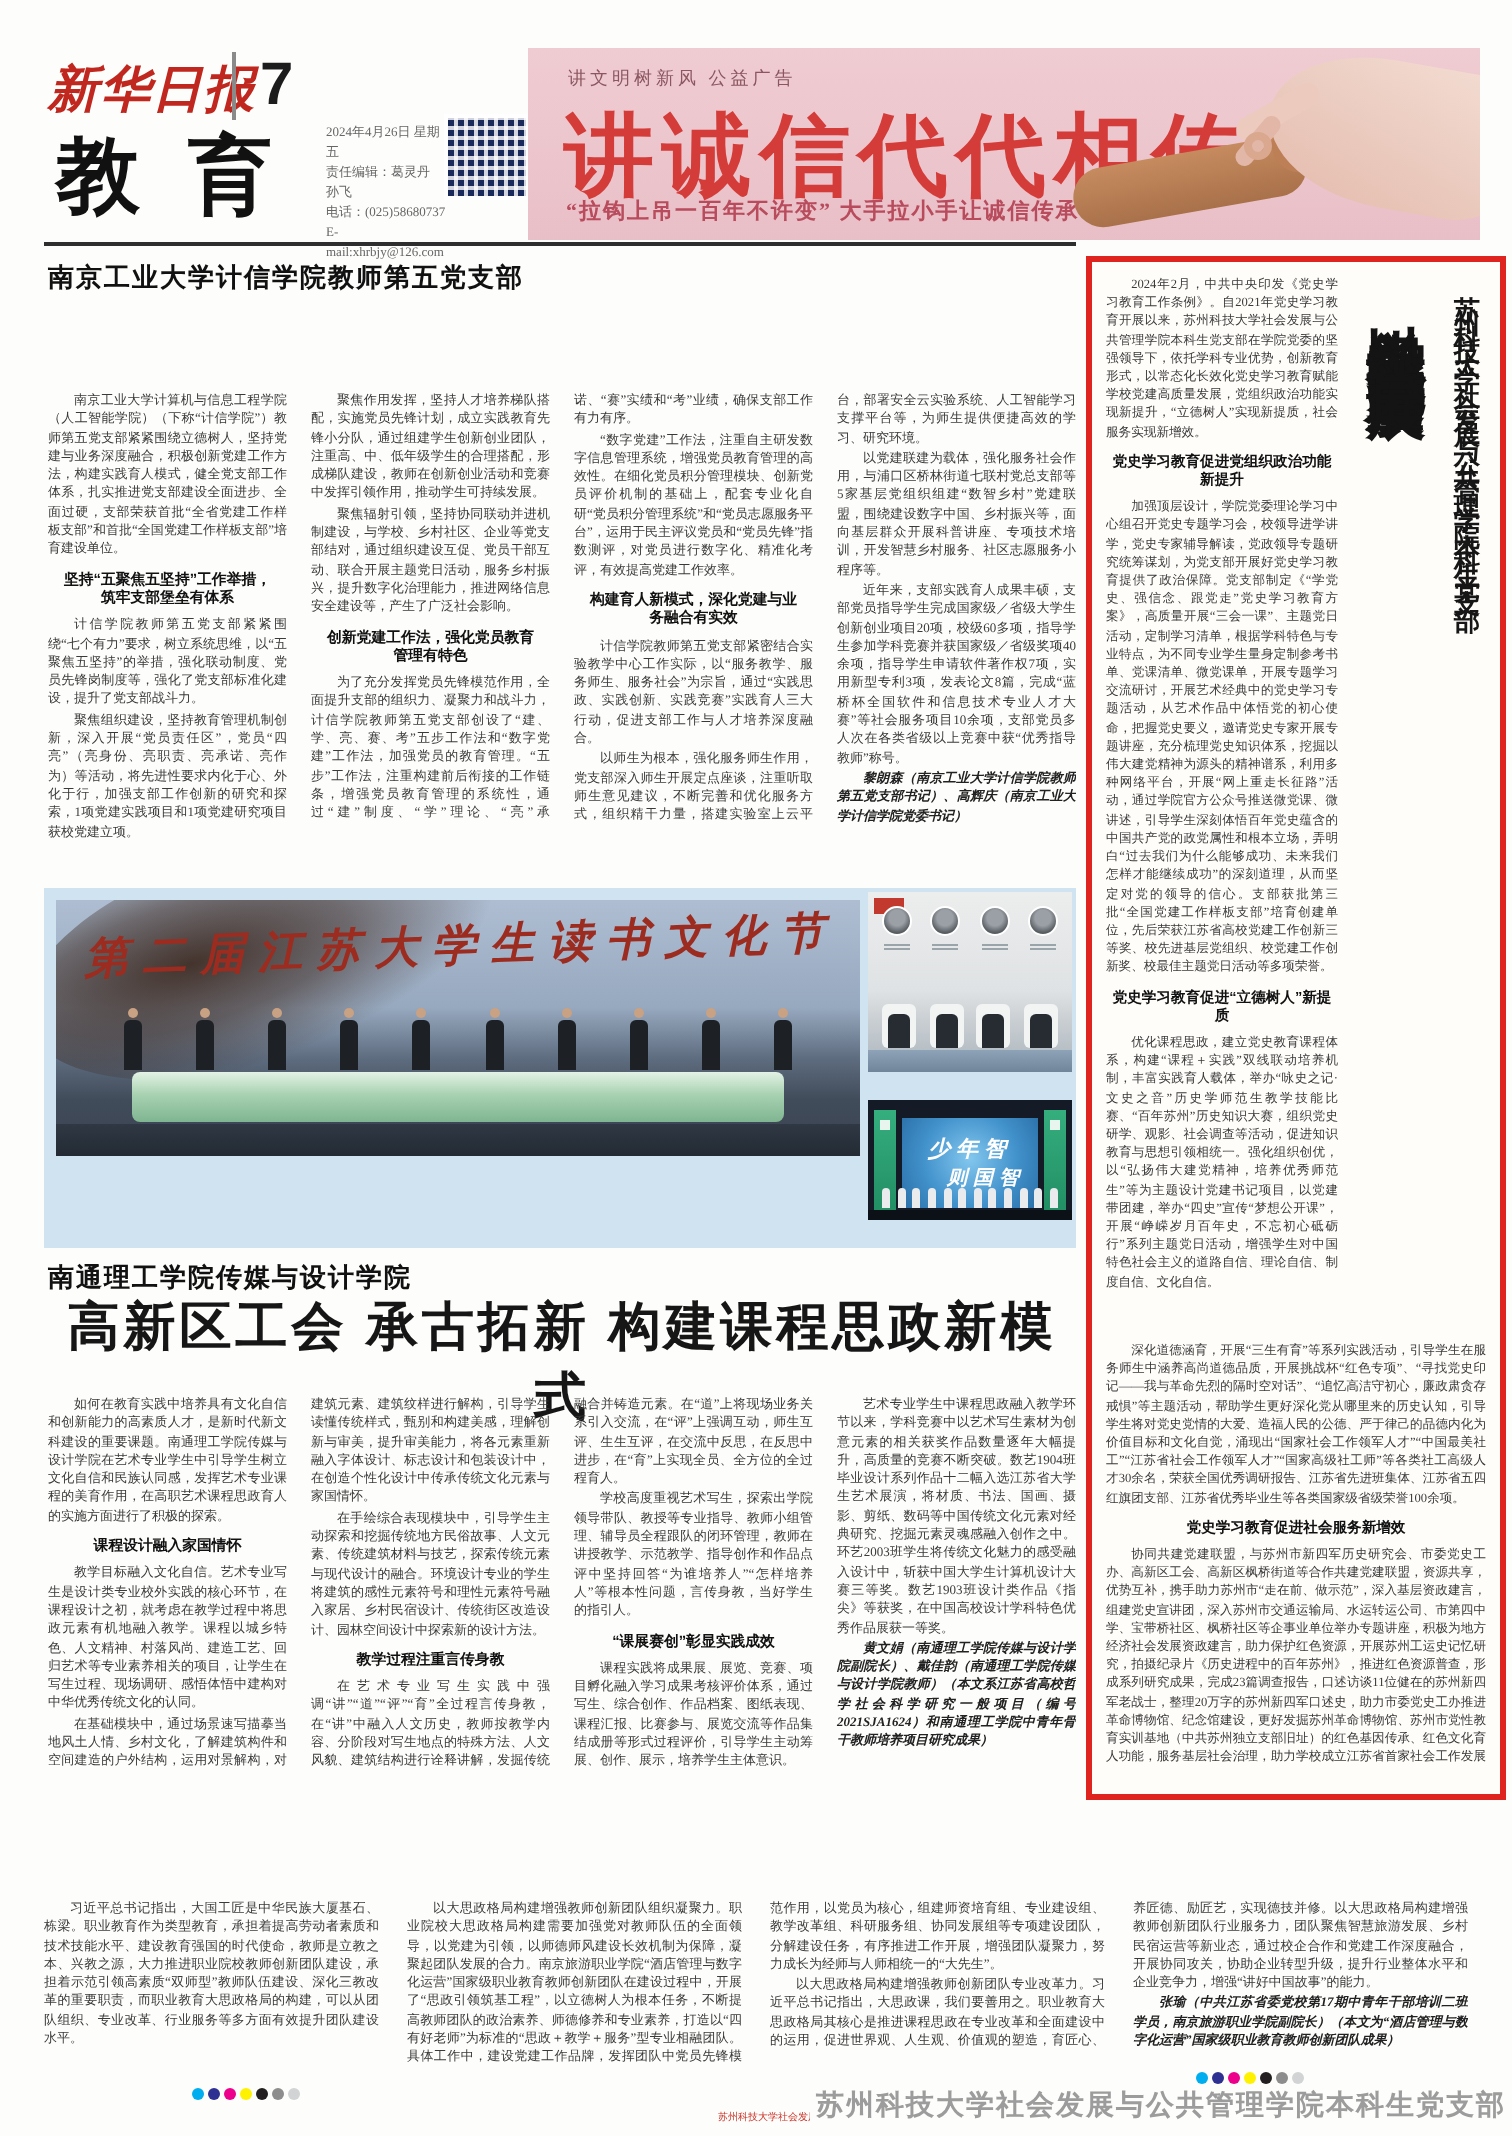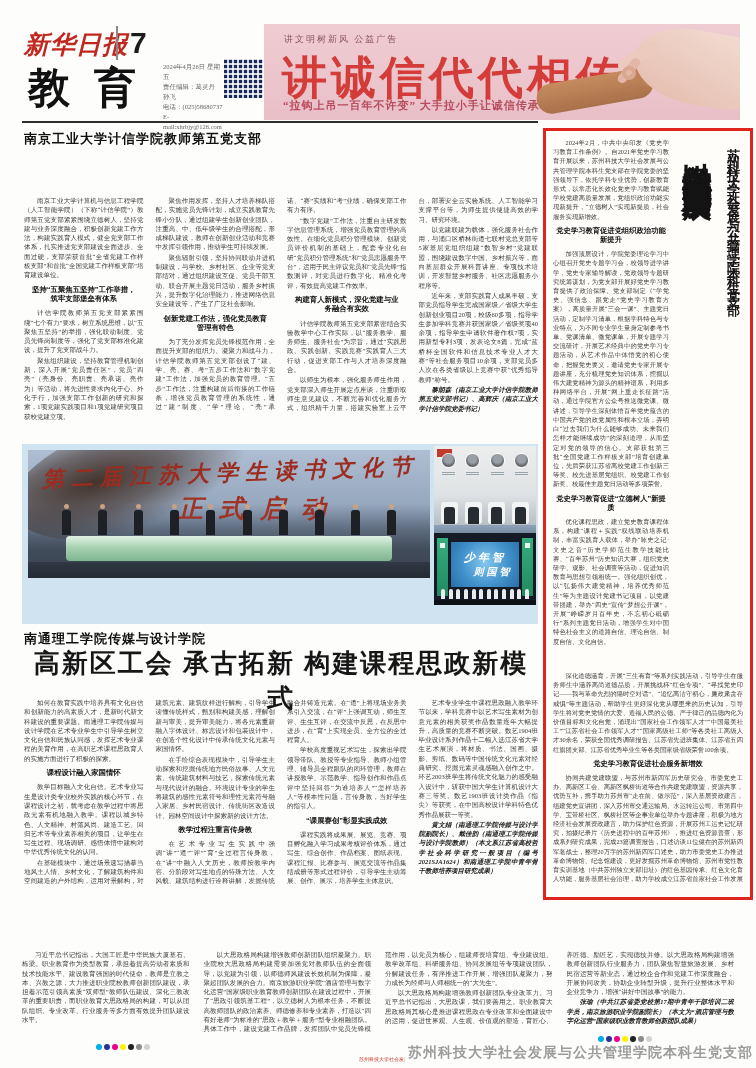--- a/index.html
+++ b/index.html
@@ -87,21 +87,21 @@
   .port { width:15px; height:15px; border-radius:50%; border:1px solid #fff;
     background:radial-gradient(circle at 50% 38%, #9aa0a5 0 38%, #575c61 72%); }
   .port::after { content:""; display:block; margin:17px auto 0; width:13px; height:4px;
     background:repeating-linear-gradient(0deg,#9aa4ab 0 1px,transparent 1px 2px); }
   .rt-seats { position:absolute; left:4px; right:4px; bottom:12px; display:flex; justify-content:space-around; }
   .chair { width:17px; height:22px; background:#f2f3f3; border-radius:3px; display:flex;
     align-items:flex-end; justify-content:center; }
   .sit { width:11px; height:17px; background:#272c33; border-radius:3px 3px 0 0; }
   .rt-floor { position:absolute; left:0; right:0; bottom:0; height:11px;
     background:linear-gradient(180deg,#8ea3b8,#70859a); }
-  .rb { position:absolute; left:412px; top:89px; width:102px; height:72px; overflow:hidden; background:#141b26; }
+  .rb { position:absolute; left:412px; top:106px; width:102px; height:60px; overflow:hidden; background:#141b26; }
   .rb-screen { position:absolute; left:17px; right:17px; top:9px; height:45px; color:#fff;
     background:radial-gradient(circle at 50% 45%, #83c7ee 0%, #4292cc 55%, #2a6ea6 100%);
     display:flex; flex-direction:column; align-items:center; justify-content:center; }
   .rb-l1 { font-size:11px; font-weight:bold; font-style:italic; letter-spacing:3px; }
   .rb-l2 { font-size:10px; font-weight:bold; font-style:italic; letter-spacing:3px; margin-left:16px; }
   .rb-ban { position:absolute; top:5px; width:11px; height:58px;
     background:linear-gradient(180deg,#35ae7e,#1f8a60); }
   .rb-ban::before { content:""; display:block; margin:5px auto; width:5px; height:5px; background:#e8f5ee; }
   .rb-ban.left { left:3px; } .rb-ban.right { right:3px; }
   .rb-crowd { position:absolute; left:7px; right:7px; bottom:6px; display:flex; justify-content:space-between; }
@@ -183,21 +183,20 @@
       <p class="para">以师生为根本，强化服务师生作用，党支部深入师生开展定点座谈，注重听取师生意见建议，不断完善和优化服务方式，组织精干力量，搭建实验室上云平台，部署安全云实验系统、人工智能学习支撑平台等，为师生提供便捷高效的学习、研究环境。</p>
       <p class="para">以党建联建为载体，强化服务社会作用，与浦口区桥林街道七联村党总支部等5家基层党组织组建“数智乡村”党建联盟，围绕建设数字中国、乡村振兴等，面向基层群众开展科普讲座、专项技术培训，开发智慧乡村服务、社区志愿服务小程序等。</p>
       <p class="para">近年来，支部实践育人成果丰硕，支部党员指导学生完成国家级／省级大学生创新创业项目20项，校级60多项，指导学生参加学科竞赛并获国家级／省级奖项40余项，指导学生申请软件著作权7项，实用新型专利3项，发表论文8篇，完成“蓝桥杯全国软件和信息技术专业人才大赛”等社会服务项目10余项，支部党员多人次在各类省级以上竞赛中获“优秀指导教师”称号。</p>
       <p class="para by">黎朗森（南京工业大学计信学院教师第五党支部书记）、高辉庆（南京工业大学计信学院党委书记）</p>
     </div>
 
   <div class="photo-block">
     <div class="lp">
       <div class="lp-swoosh"></div>
       <div class="lp-title1">第二届江苏大学生读书文化节</div>
-      <div class="lp-title2">正式启动</div>
       <div class="lp-people">
         <div class="fig"></div>
           <div class="fig"></div>
           <div class="fig"></div>
           <div class="fig"></div>
           <div class="fig"></div>
           <div class="fig"></div>
           <div class="fig"></div>
           <div class="fig"></div>
           <div class="fig"></div>

